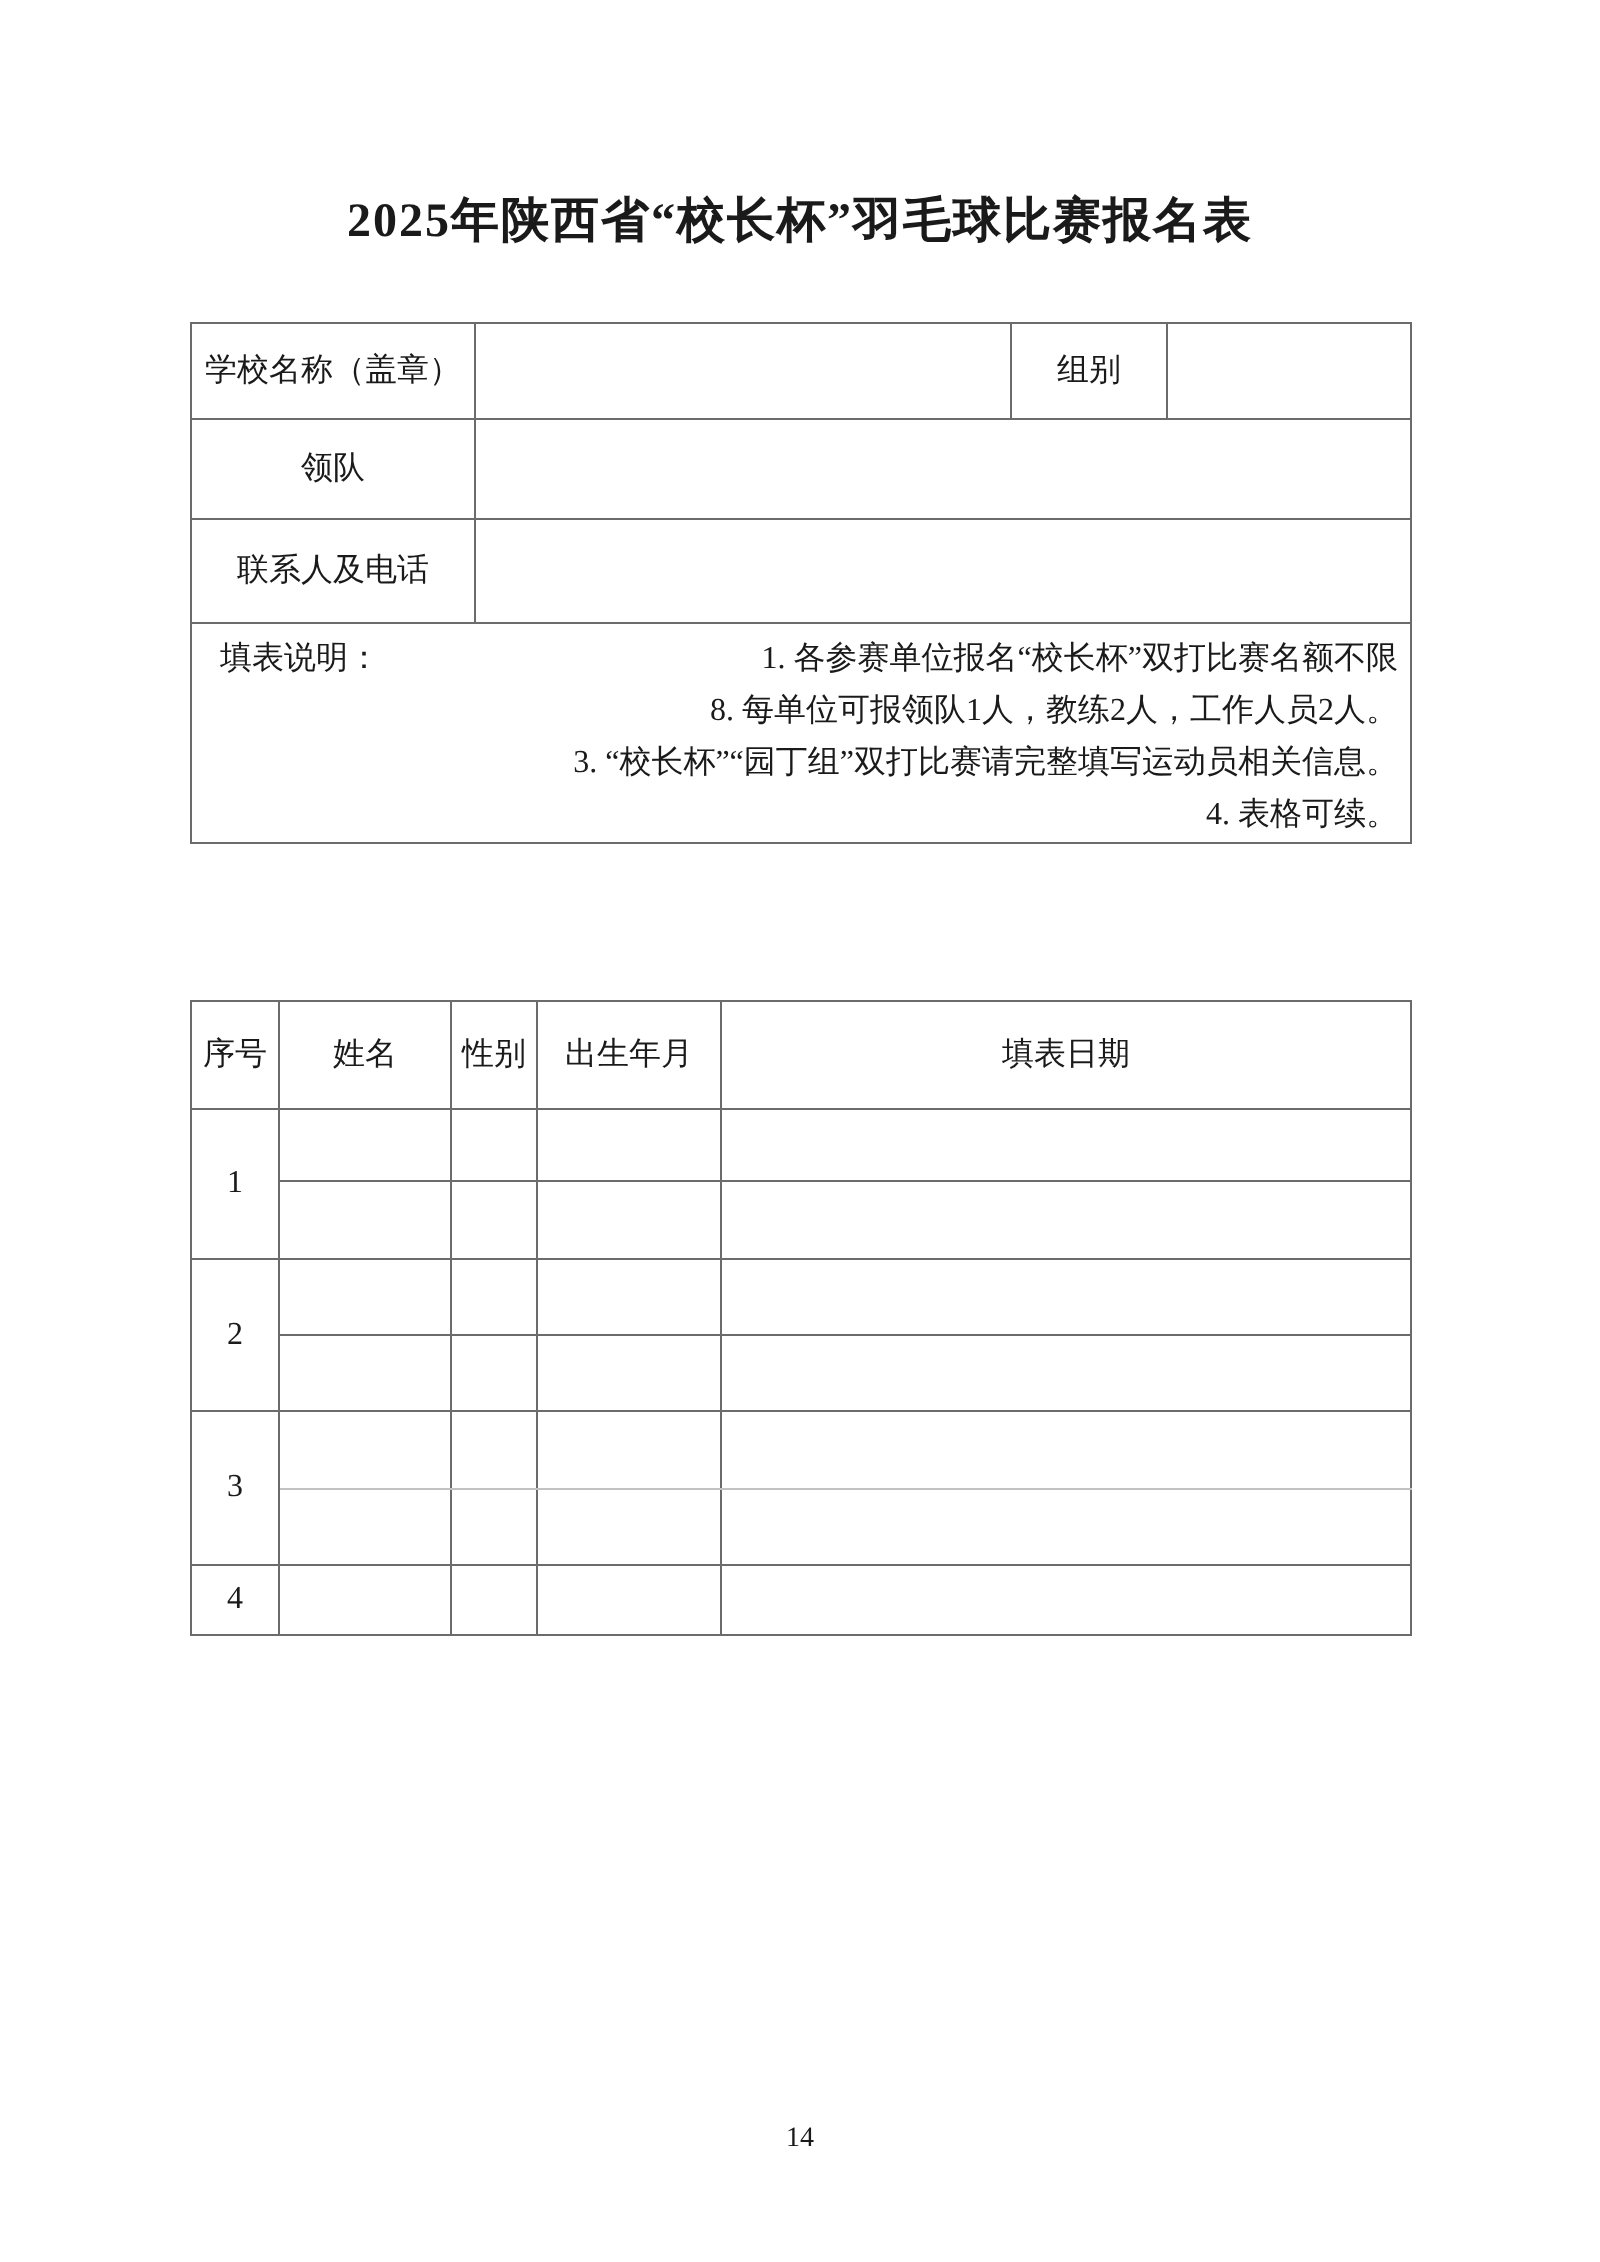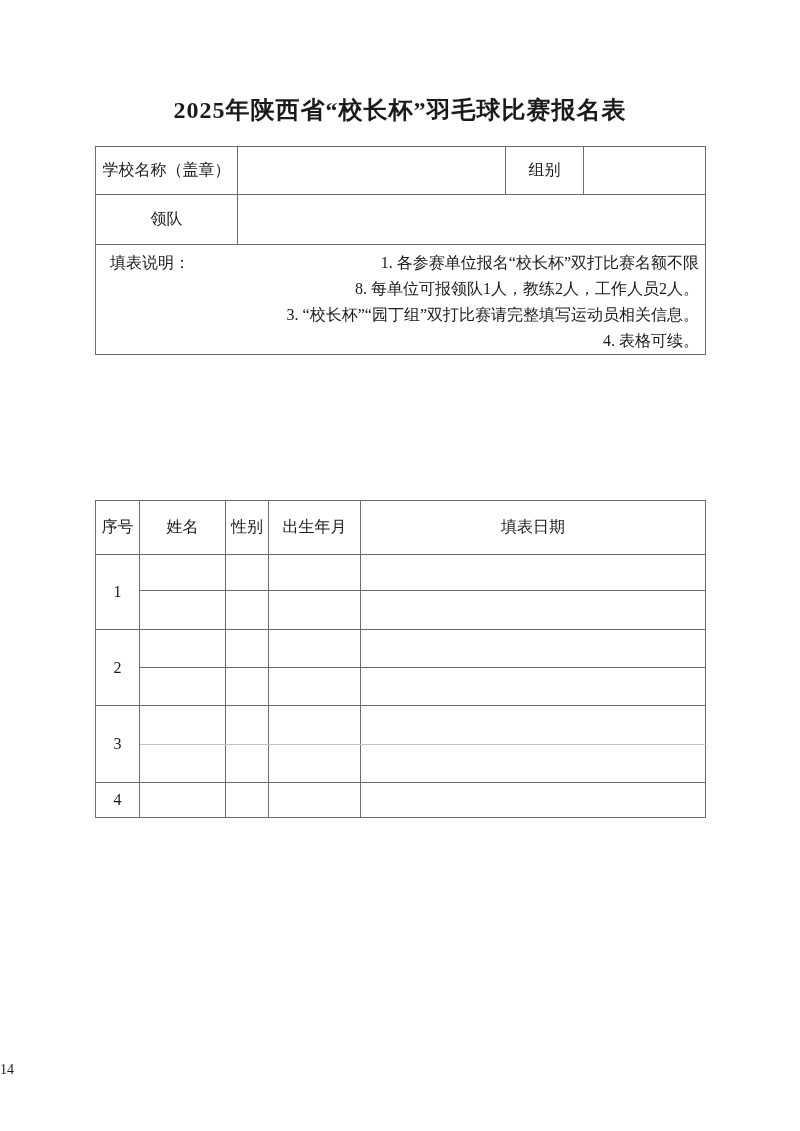--- a/index.html
+++ b/index.html
@@ -32,21 +32,21 @@
     font-size: 16px;
   }
   td, th {
     border: 1px solid #6b6b6b;
     vertical-align: middle;
     text-align: center;
     font-weight: normal;
     padding: 0;
     overflow: hidden;
   }
-  .info-table { top: 146px; }
+  .info-table { top: 161px; }
   .roster-table { top: 500px; }
   .h48 { height: 48px; }
   .h50 { height: 50px; font-family: Liberation Serif, serif; }
   .h77 { height: 77px; }
   .h52 { height: 52px; }
   .h105 { height: 105px; }
   .h54 { height: 54px; }
   .h36 { height: 36px; }
   .h39 { height: 39px; }
   .h38 { height: 38px; }
@@ -73,20 +73,21 @@
     font-size: 16px;
     white-space: nowrap;
   }
   .date-line .gap-wide { display: inline-block; width: 24px; }
   .date-line .gap { display: inline-block; width: 16px; }
   .page-number {
     position: absolute;
     top: 1062px;
     left: 0;
     width: 100%;
+    text-align: center;
     font-size: 14px;
   }
 </style>
 </head>
 <body>
 
 <div class="page">
 
   <div class="doc-title">2025年陕西省“校长杯”羽毛球比赛报名表</div>
 
@@ -101,20 +102,24 @@
     </colgroup>
     <tbody>
         <tr class="h48">
       <td>学校名称（盖章）</td>
       <td colspan="2"></td>
       <td colspan="2">组别</td>
       <td></td>
     </tr>
     <tr class="h50">
       <td>领队</td>
+      <td colspan="5"></td>
+    </tr>
+    <tr class="h52">
+      <td>联系人及电话</td>
       <td colspan="5"></td>
     </tr>
     <tr class="h105">
       <td colspan="6" class="instr-cell">
         <div class="instr-flex">
           <span class="instr-label">填表说明：</span>
           <div class="instr-items">
             <div>1. 各参赛单位报名“校长杯”双打比赛名额不限</div>
             <div>8. 每单位可报领队1人，教练2人，工作人员2人。</div>
             <div>3. “校长杯”“园丁组”双打比赛请完整填写运动员相关信息。</div>

